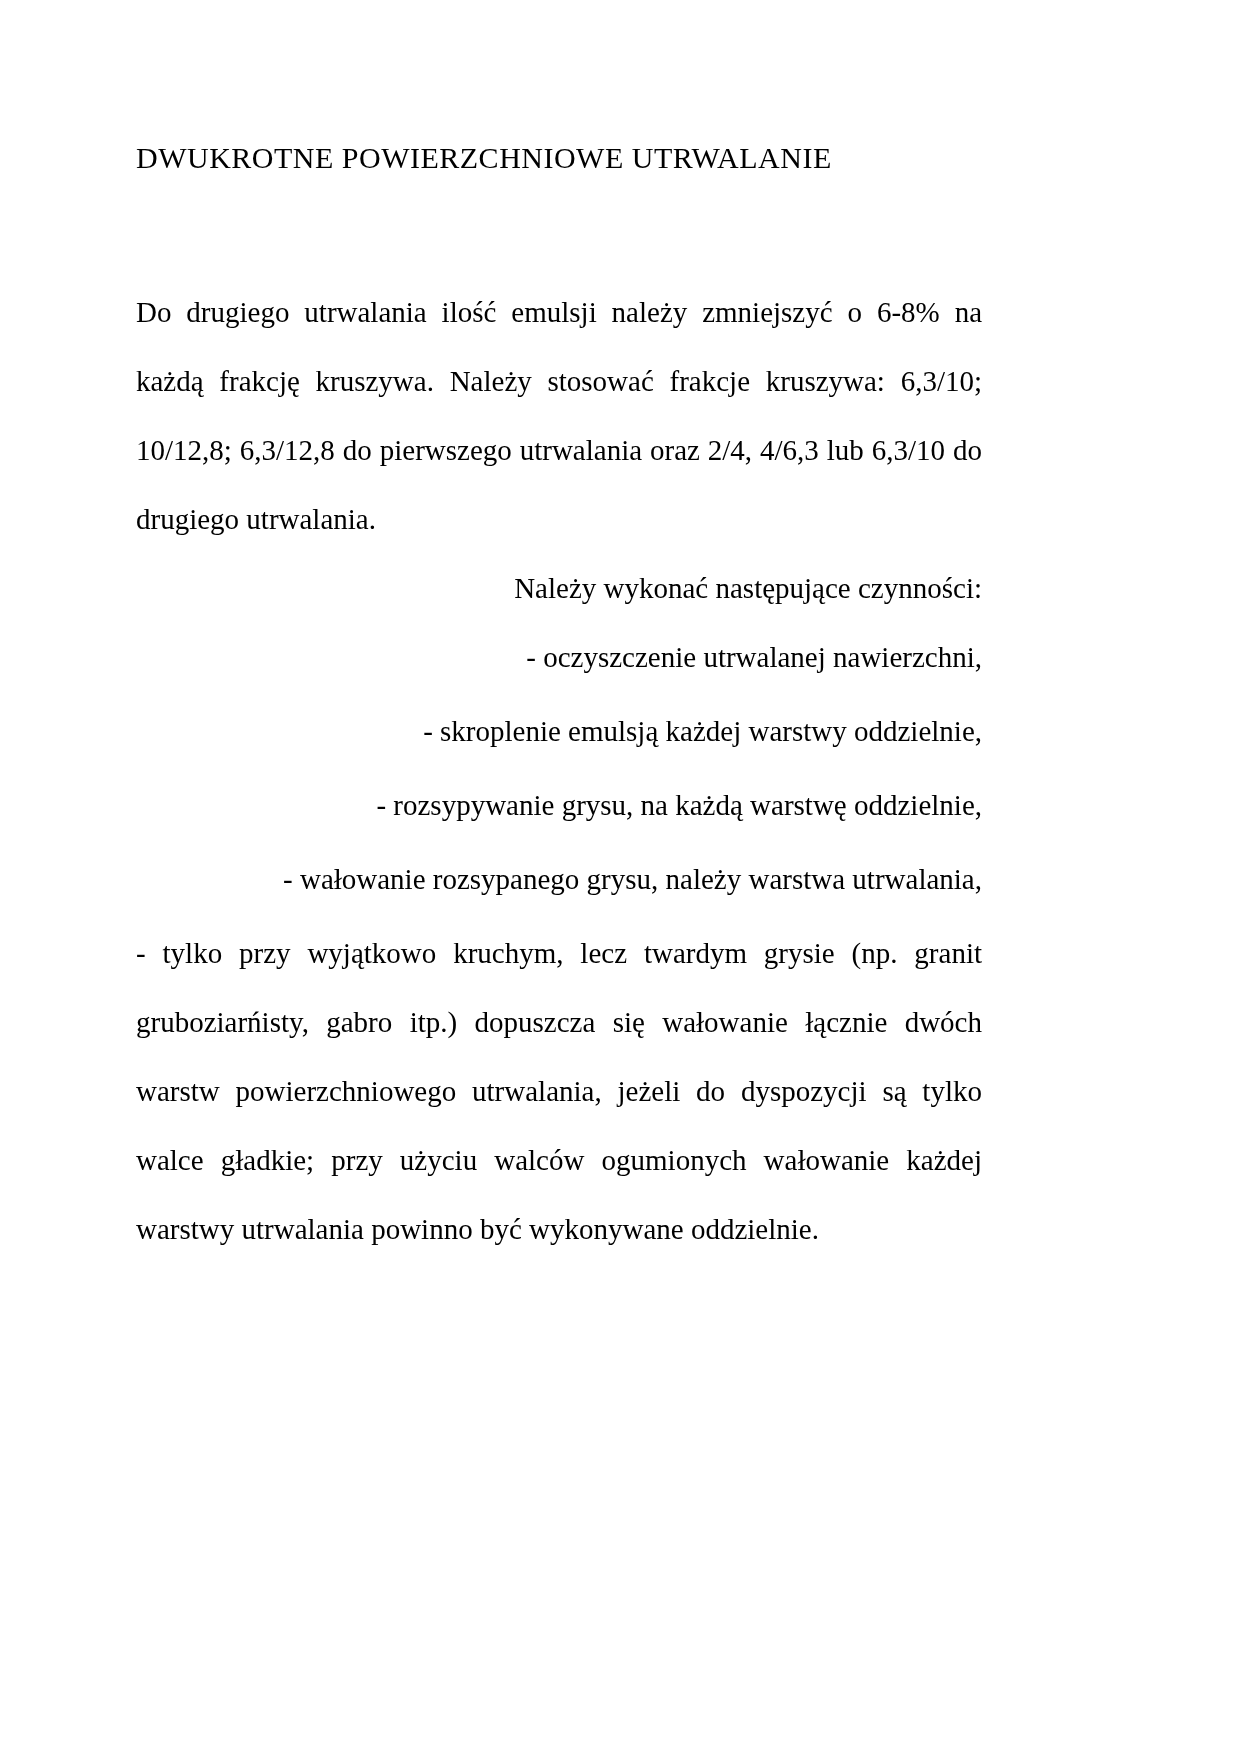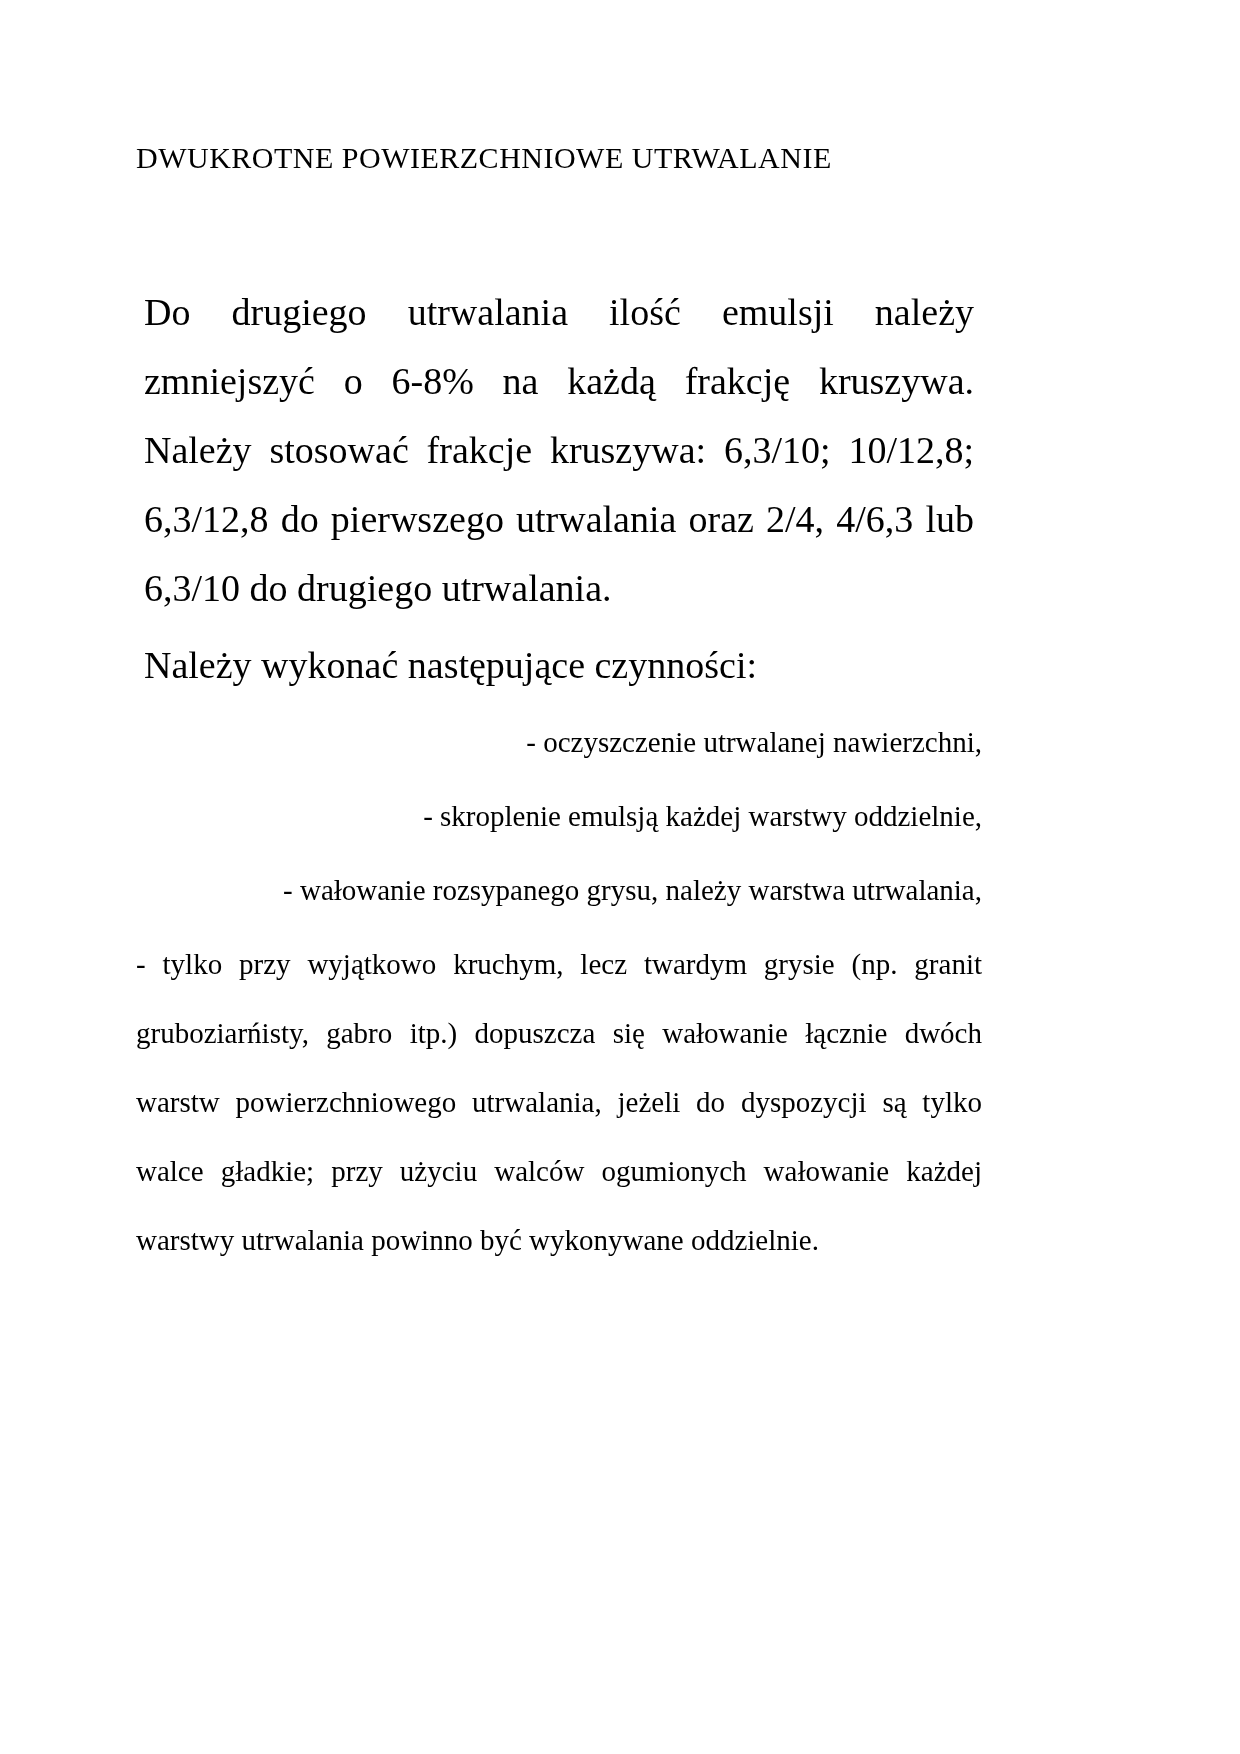--- a/index.html
+++ b/index.html
@@ -24,28 +24,28 @@
     background: #ffffff;
   }
   .doc-title {
     font-size: 30px;
     font-weight: normal;
     letter-spacing: 0.5px;
     margin: 0 0 102px 0;
     line-height: 36px;
   }
   .para {
-    font-size: 38px;
+    font-size: 29px;
     line-height: 69px;
-    margin: 8px;
+    margin: 0;
     text-align: justify;
     text-justify: inter-word;
   }
   .lead {
-    text-align: left;
+    text-align: right;
   }
   .list-item {
     font-size: 29px;
     line-height: 69px;
     margin: 0 0 5px 0;
     text-align: right;
   }
   .list-item.justified {
     text-align: justify;
     text-justify: inter-word;
@@ -60,18 +60,19 @@
   <h1 class="doc-title">DWUKROTNE POWIERZCHNIOWE UTRWALANIE</h1>
 
   <p class="para">Do drugiego utrwalania ilość emulsji należy zmniejszyć o 6-8% na każdą frakcję kruszywa. Należy stosować frakcje kruszywa: 6,3/10; 10/12,8; 6,3/12,8 do pierwszego utrwalania oraz 2/4, 4/6,3 lub 6,3/10 do drugiego utrwalania.</p>
 
   <p class="para lead">Należy wykonać następujące czynności:</p>
 
   <p class="list-item">- oczyszczenie utrwalanej nawierzchni,</p>
 
   <p class="list-item">- skroplenie emulsją każdej warstwy oddzielnie,</p>
 
+  <p class="list-item">- rozsypywanie grysu, na każdą warstwę oddzielnie,</p>
 
   <p class="list-item">- wałowanie rozsypanego grysu, należy warstwa utrwalania,</p>
 
   <p class="list-item justified">- tylko przy wyjątkowo kruchym, lecz twardym grysie (np. granit gruboziarńisty, gabro itp.) dopuszcza się wałowanie łącznie dwóch warstw powierzchniowego utrwalania, jeżeli do dyspozycji są tylko walce gładkie; przy użyciu walców ogumionych wałowanie każdej warstwy utrwalania powinno być wykonywane oddzielnie.</p>
 
 </div>
 
 </body></html>

